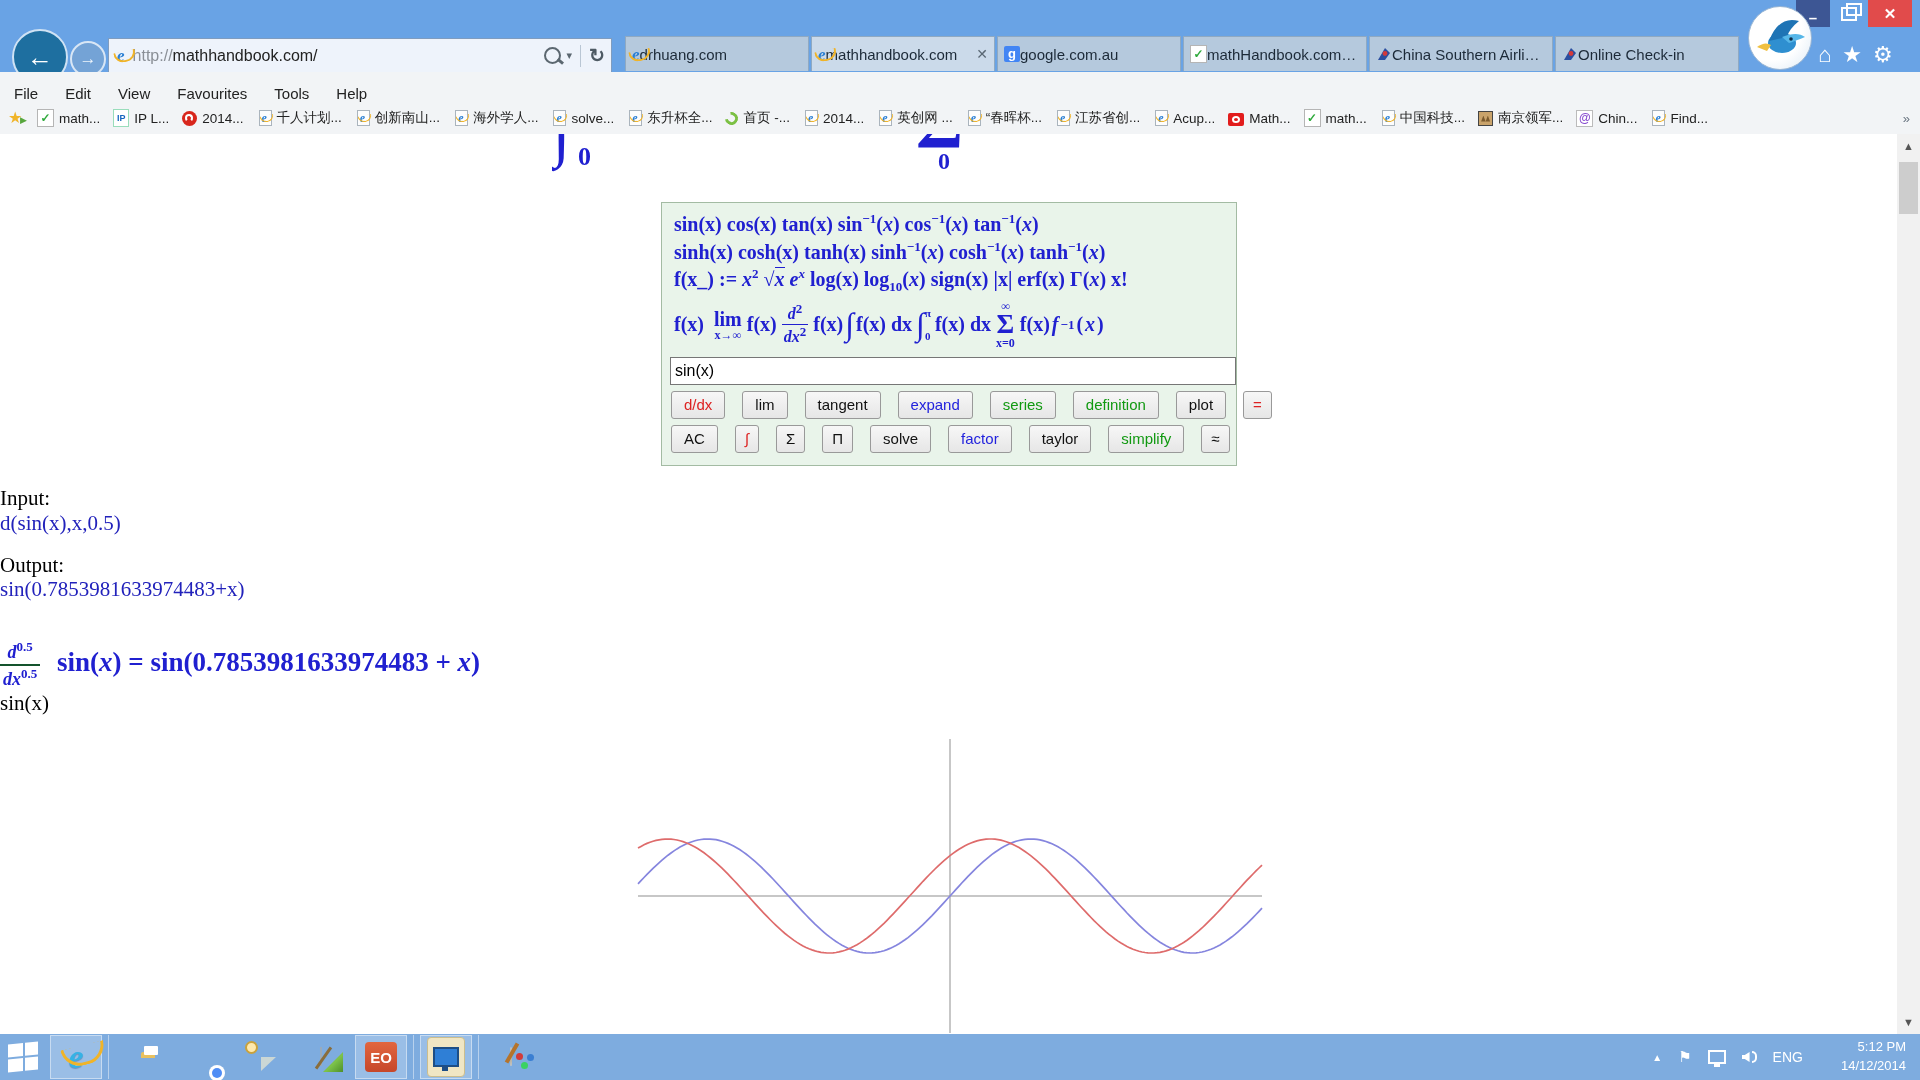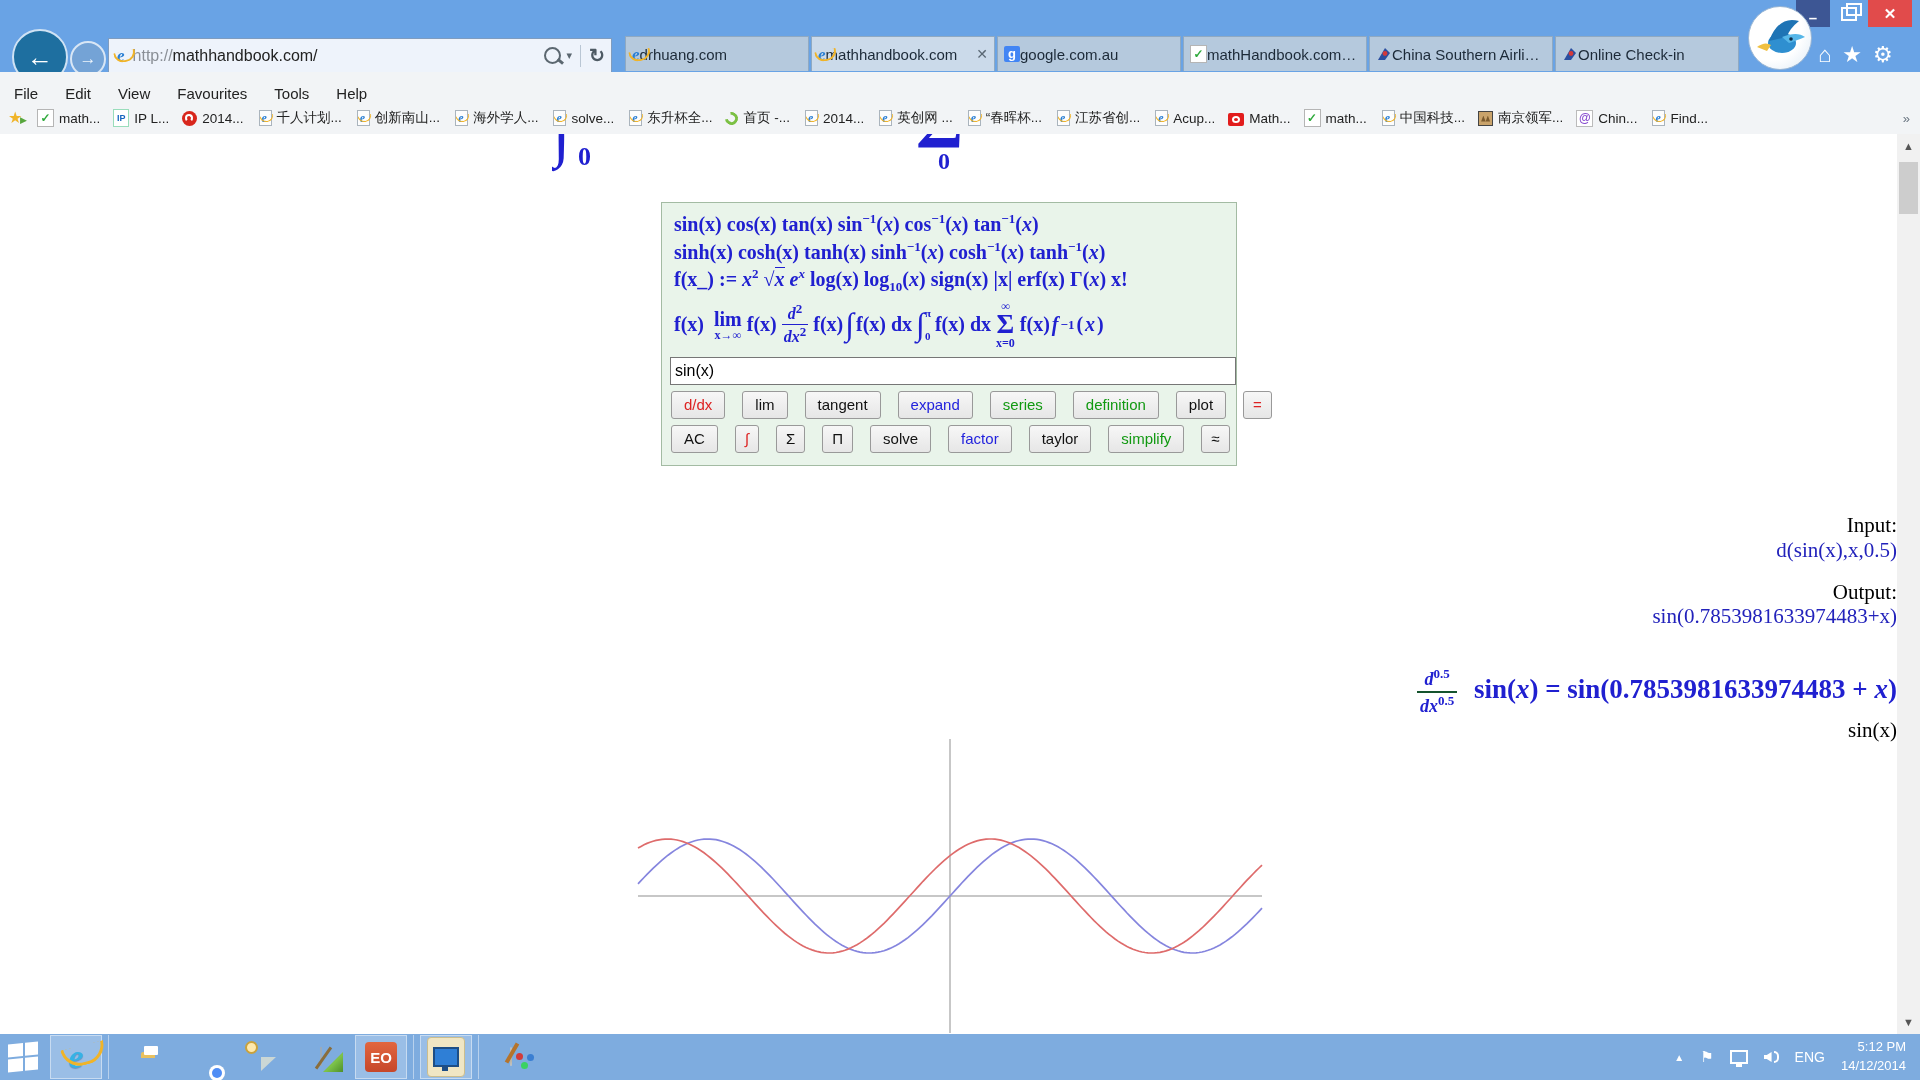--- a/index.html
+++ b/index.html
@@ -112,21 +112,21 @@
          font-size:11px;line-height:1;font-style:normal;}
   .ov{border-top:1.5px solid #2020d0;}
   #expr-input{margin-top:3px;height:26px;border:1px solid #767676;background:#fff;font-size:16px;
               font-family:"Liberation Sans",sans-serif;padding:0 4px;width:556px;}
   .btnrow{display:flex;gap:17px;margin-top:6px;padding-left:1px;}
   .mbtn{background:linear-gradient(#f7f7f7,#e6e6e6);border:1px solid #999;border-radius:3px;
         font-size:15px;font-family:"Liberation Sans",sans-serif;padding:4px 12px;line-height:1.2;}
   .mbtn.glyph{padding:4px 9px;}
   .c-red{color:#dd2222;} .c-blue{color:#2222dd;} .c-green{color:#119911;} .c-black{color:#111;}
   
-  .cline{position:absolute;left:0;width:1897px;text-align:right;font-family:"Liberation Serif",serif;margin-top:27px;}
+  .cline{position:absolute;left:0;width:1897px;text-align:left;font-family:"Liberation Serif",serif;}
   #input-label{top:352px;font-size:21px;color:#000;}
   #input-expr{top:377px;font-size:21px;color:#2222bb;}
   #output-label{top:419px;font-size:21px;color:#000;}
   #output-expr{top:443px;font-size:21px;color:#2222bb;}
   #formula{top:505px;font-size:27px;color:#2020d0;font-weight:bold;}
   #formula .frac{display:inline-flex;flex-direction:column;align-items:center;vertical-align:middle;
                  font-size:18px;line-height:1.2;margin-right:10px;}
   #formula .frac .den{border-top:2px solid #14532d;padding:0 3px;}
   #formula sup{font-size:13px;}
   #plot-title{top:557px;font-size:21px;color:#000;}
@@ -177,21 +177,21 @@
   .paint-ic::before{content:"";position:absolute;left:5px;top:5px;width:7px;height:7px;border-radius:50%;
       background:#d23b3b;box-shadow:11px 1px 0 #3b7fd2,5px 9px 0 #3bd263;}
   .paint-ic::after{content:"";position:absolute;right:-3px;top:-6px;width:4px;height:22px;background:#b5742c;transform:rotate(30deg);}
   #tray{margin-left:auto;display:flex;align-items:center;gap:16px;color:#fff;padding-right:14px;}
   #tray .tico{font-size:15px;}
   .net-ic{position:relative;width:18px;height:14px;border:2px solid #fff;box-sizing:border-box;}
   .net-ic::after{content:"";position:absolute;left:4px;bottom:-5px;width:6px;height:3px;background:#fff;}
   .spk{position:relative;width:8px;height:10px;background:#fff;clip-path:polygon(0 30%,40% 30%,100% 0,100% 100%,40% 70%,0 70%);}
   .spk-w{display:flex;align-items:center;gap:2px;}
   .arc{width:5px;height:12px;border:2px solid #fff;border-left:none;border-radius:0 10px 10px 0;box-sizing:border-box;}
-  #clock{text-align:right;font-size:13px;line-height:1.45;}
+  #clock{text-align:right;font-size:13px;line-height:1.45;margin-left:22px;}
 </style>
 </head>
 <body>
 
 <div id="screen">
 
   <div id="chrome">
     <div id="btn-min" class="winbtn">
         <span>–</span>
       </div>

